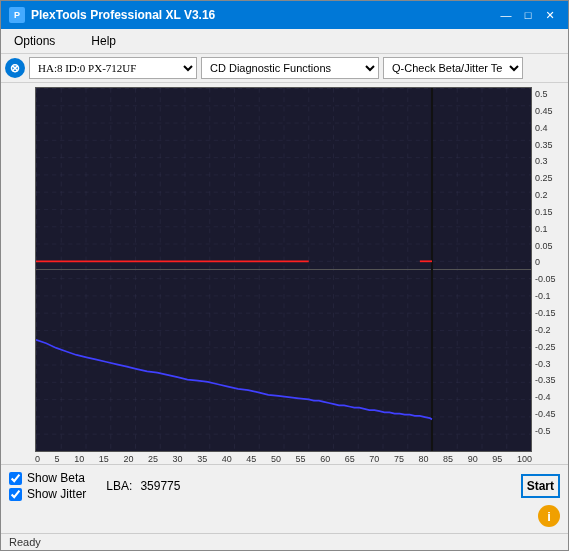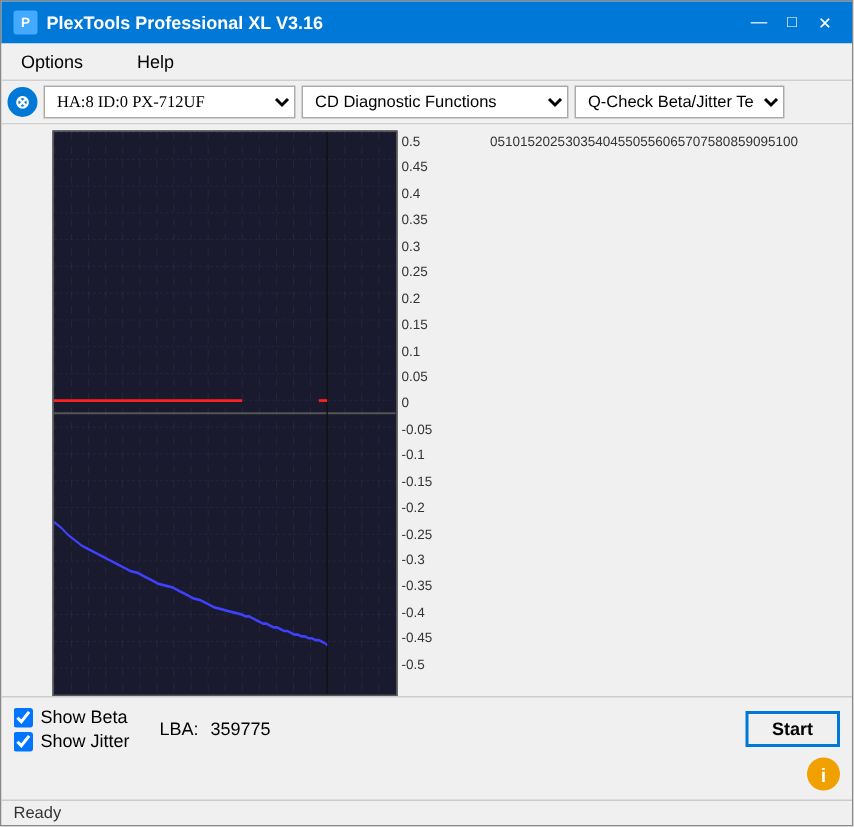--- a/index.html
+++ b/index.html
@@ -112,21 +112,21 @@
     .toolbar select:nth-of-type(2) {
       width: 178px;
     }
     .toolbar select:nth-of-type(3) {
       width: 140px;
     }
     .chart-area {
       flex: 1;
       background: #f0f0f0;
       display: flex;
-      flex-direction: row;
+      flex-direction: column;
       padding: 4px 4px 0 4px;
     }
     .chart-container {
       display: flex;
       flex: 1;
       position: relative;
     }
     .y-axis-left {
       width: 30px;
       display: flex;
@@ -201,21 +201,21 @@
     }
     .lba-info {
       display: flex;
       align-items: center;
       gap: 8px;
       margin-left: 20px;
     }
     .start-btn {
       background: #f0f0f0;
       border: 2px solid #0078d7;
-      padding: 3px 16px;
+      padding: 3px 4px;
       font-size: 12px;
       cursor: pointer;
       font-weight: bold;
     }
     .bottom-row2 {
       display: flex;
       align-items: center;
       justify-content: flex-end;
       gap: 6px;
     }

